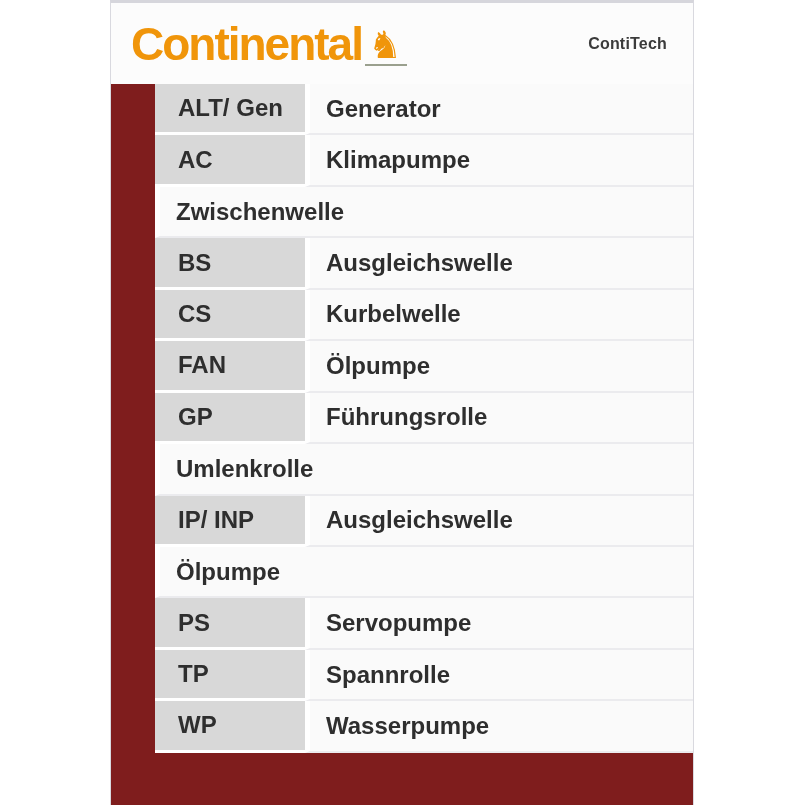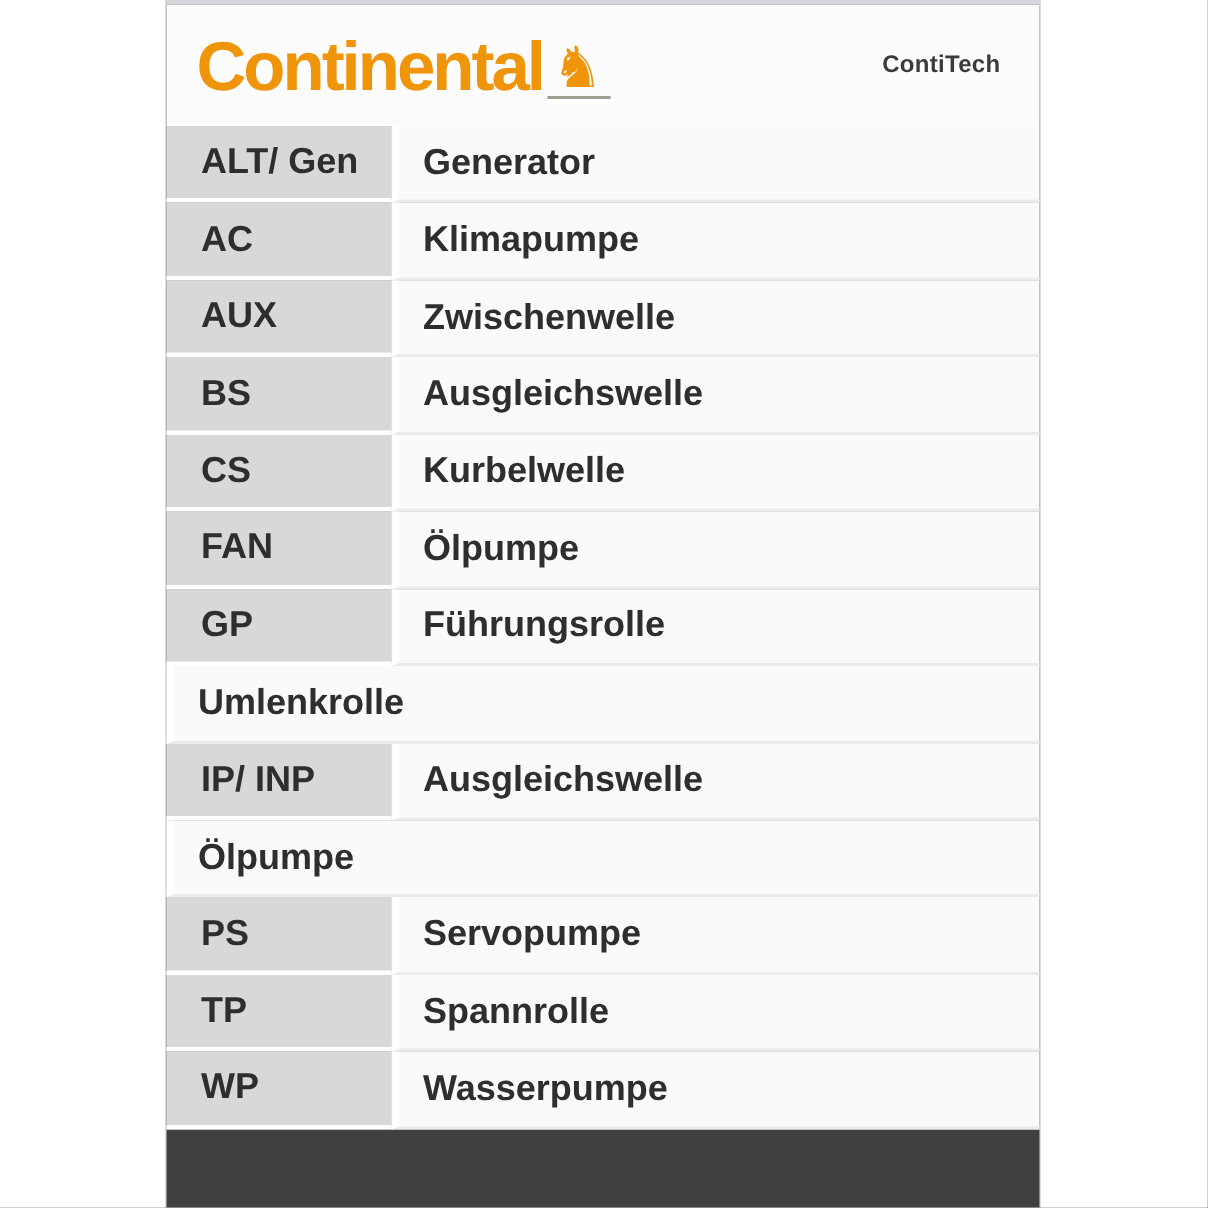--- a/index.html
+++ b/index.html
@@ -11,21 +11,21 @@
     overflow: hidden;
     font-family: "Liberation Sans", sans-serif;
   }
   .card {
     position: absolute;
     left: 110px;
     top: 0;
     width: 584px;
     height: 805px;
     box-sizing: border-box;
-    background: #404040;
+    background: #7f1d1d;
     border-left: 1px solid #d9d9df;
     border-right: 1px solid #d9d9df;
     border-top: 3px solid #d6d6dc;
   }
   
   .header {
     height: 81px;
     background: #fcfcfc;
     display: flex;
     align-items: center;
@@ -59,20 +59,21 @@
     font-size: 16px;
     color: #3b3b3b;
     letter-spacing: 0.2px;
   }
   
   .table { width: 100%; }
   .row {
     display: flex;
     height: 51.45px;
     box-sizing: border-box;
+    padding-left: 44px;
   }
   .cell {
     display: flex;
     align-items: center;
     box-sizing: border-box;
     font-weight: bold;
     font-size: 24px;
     color: #2e2e2e;
     white-space: nowrap;
   }
@@ -108,21 +109,20 @@
     <div class="cell abbr">ALT/ Gen</div>
     <div class="cell def">Generator</div>
   </div>
 
   <div class="row">
     <div class="cell abbr">AC</div>
     <div class="cell def">Klimapumpe</div>
   </div>
 
   <div class="row">
-    <div class="cell abbr">AUX</div>
     <div class="cell def">Zwischenwelle</div>
   </div>
 
   <div class="row">
     <div class="cell abbr">BS</div>
     <div class="cell def">Ausgleichswelle</div>
   </div>
 
 
   <div class="row">

